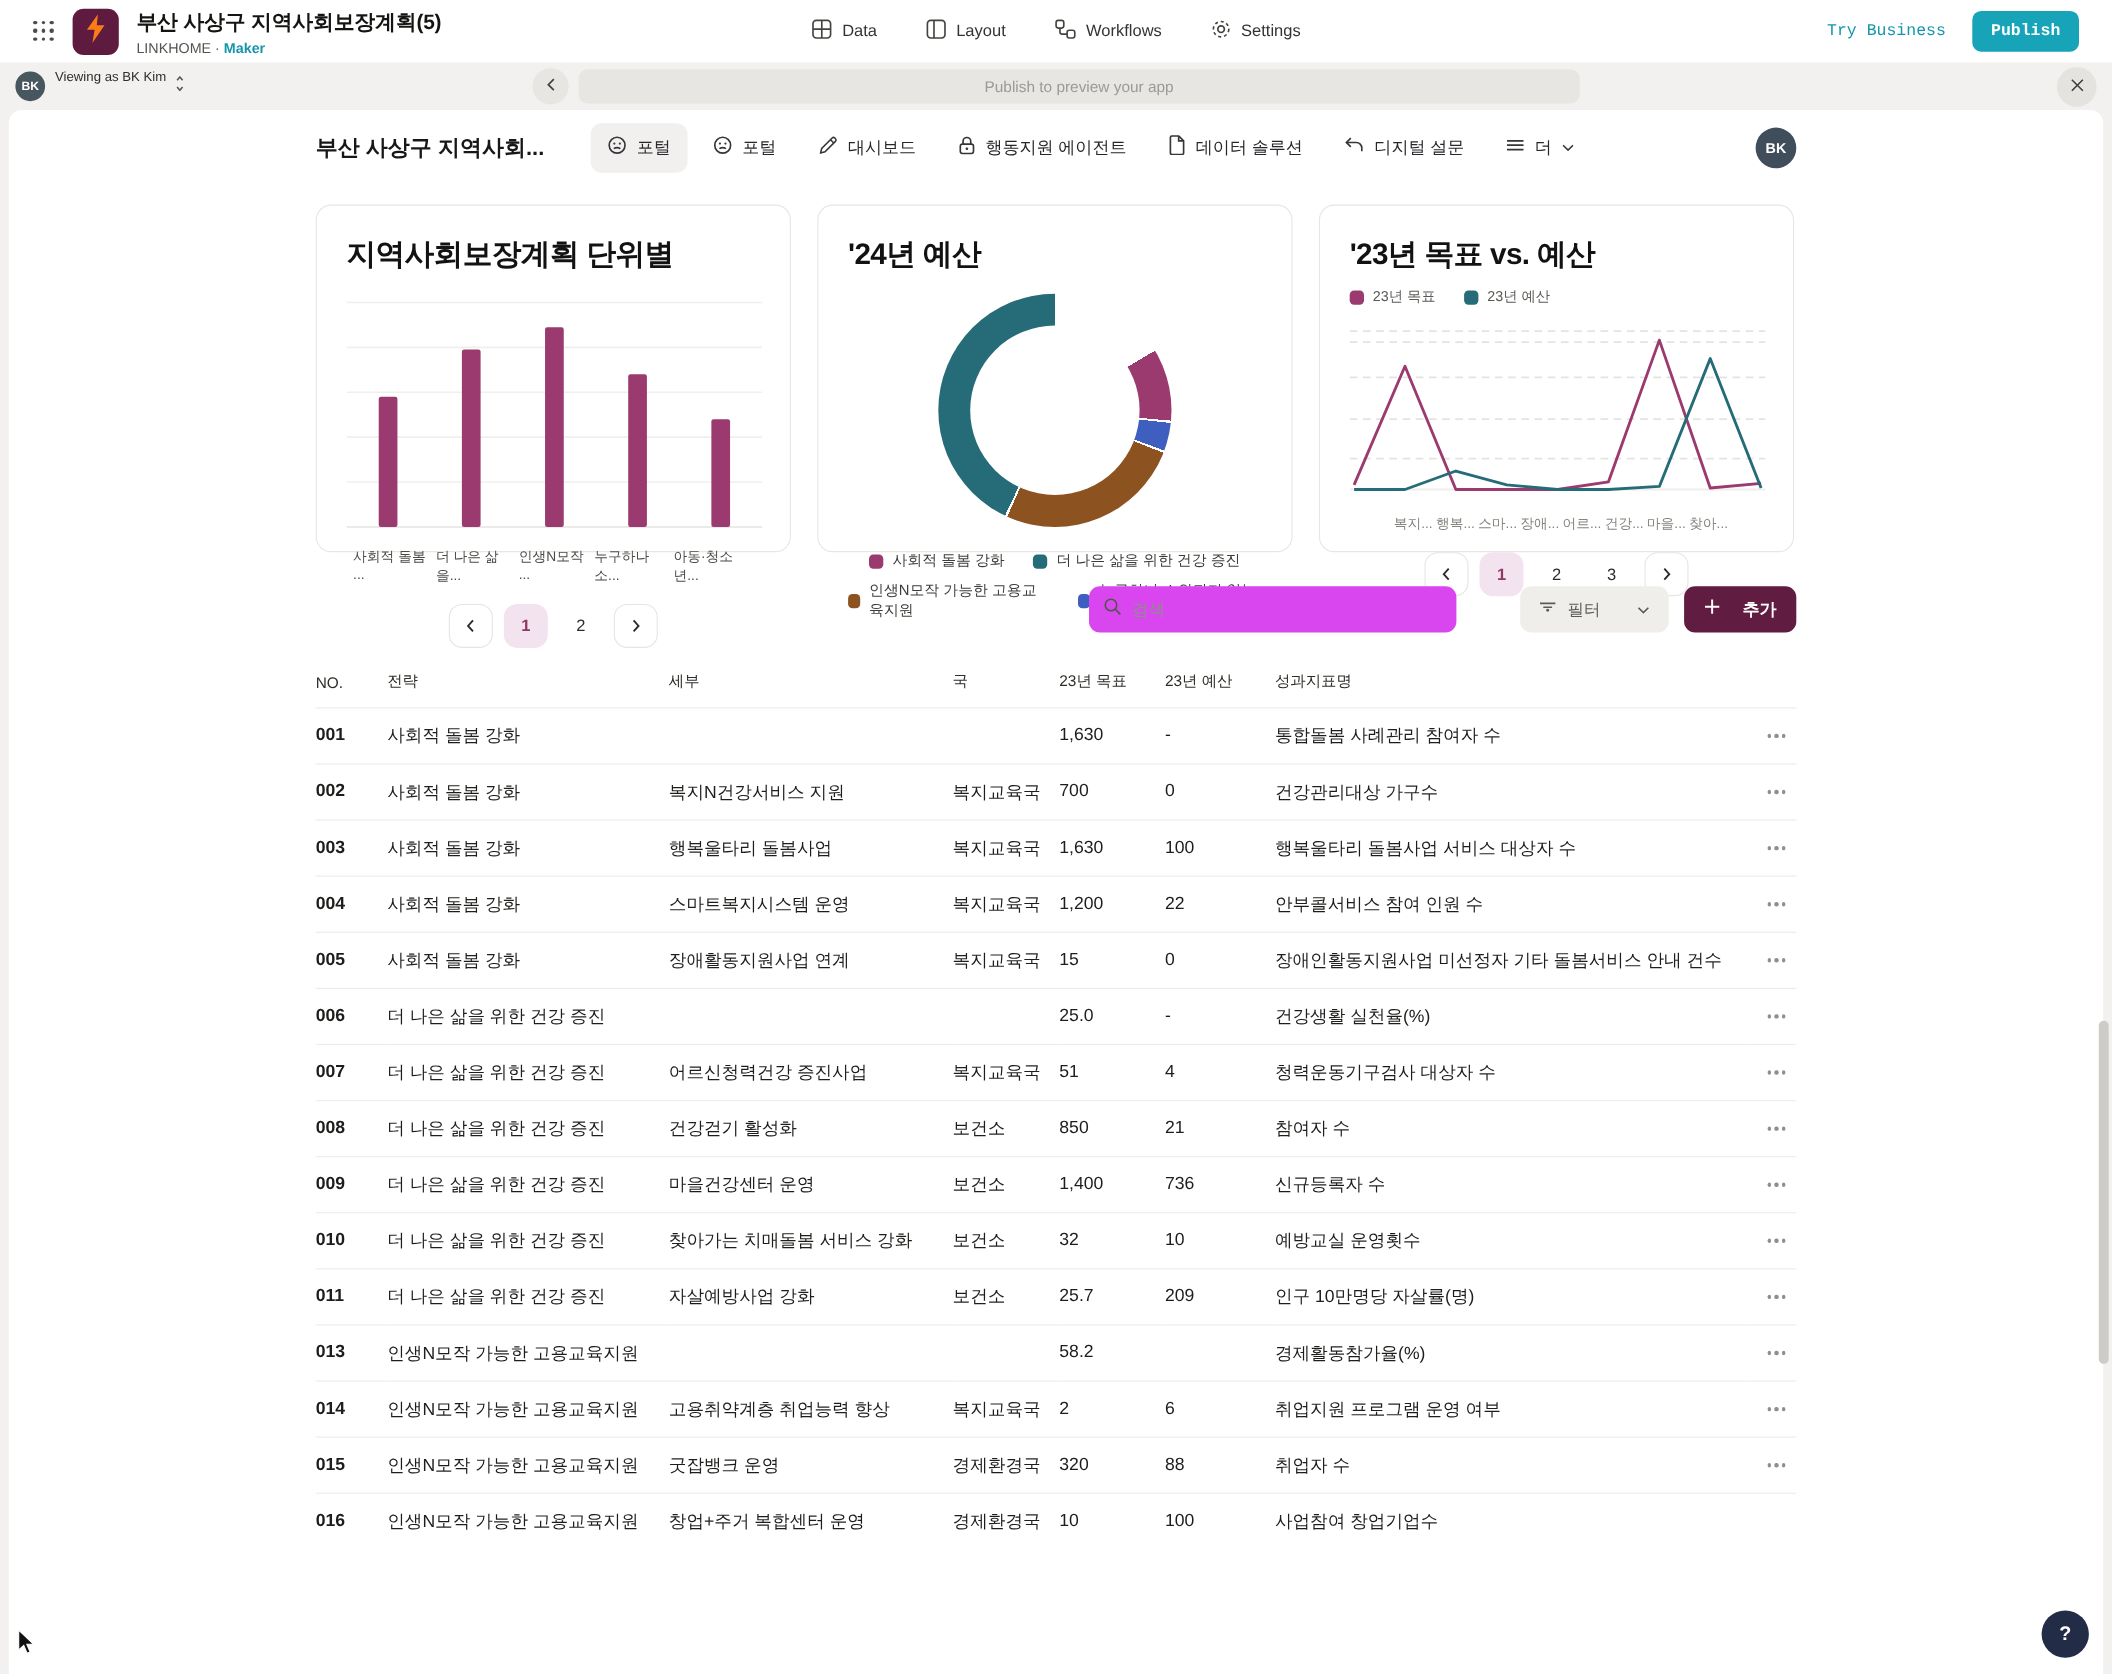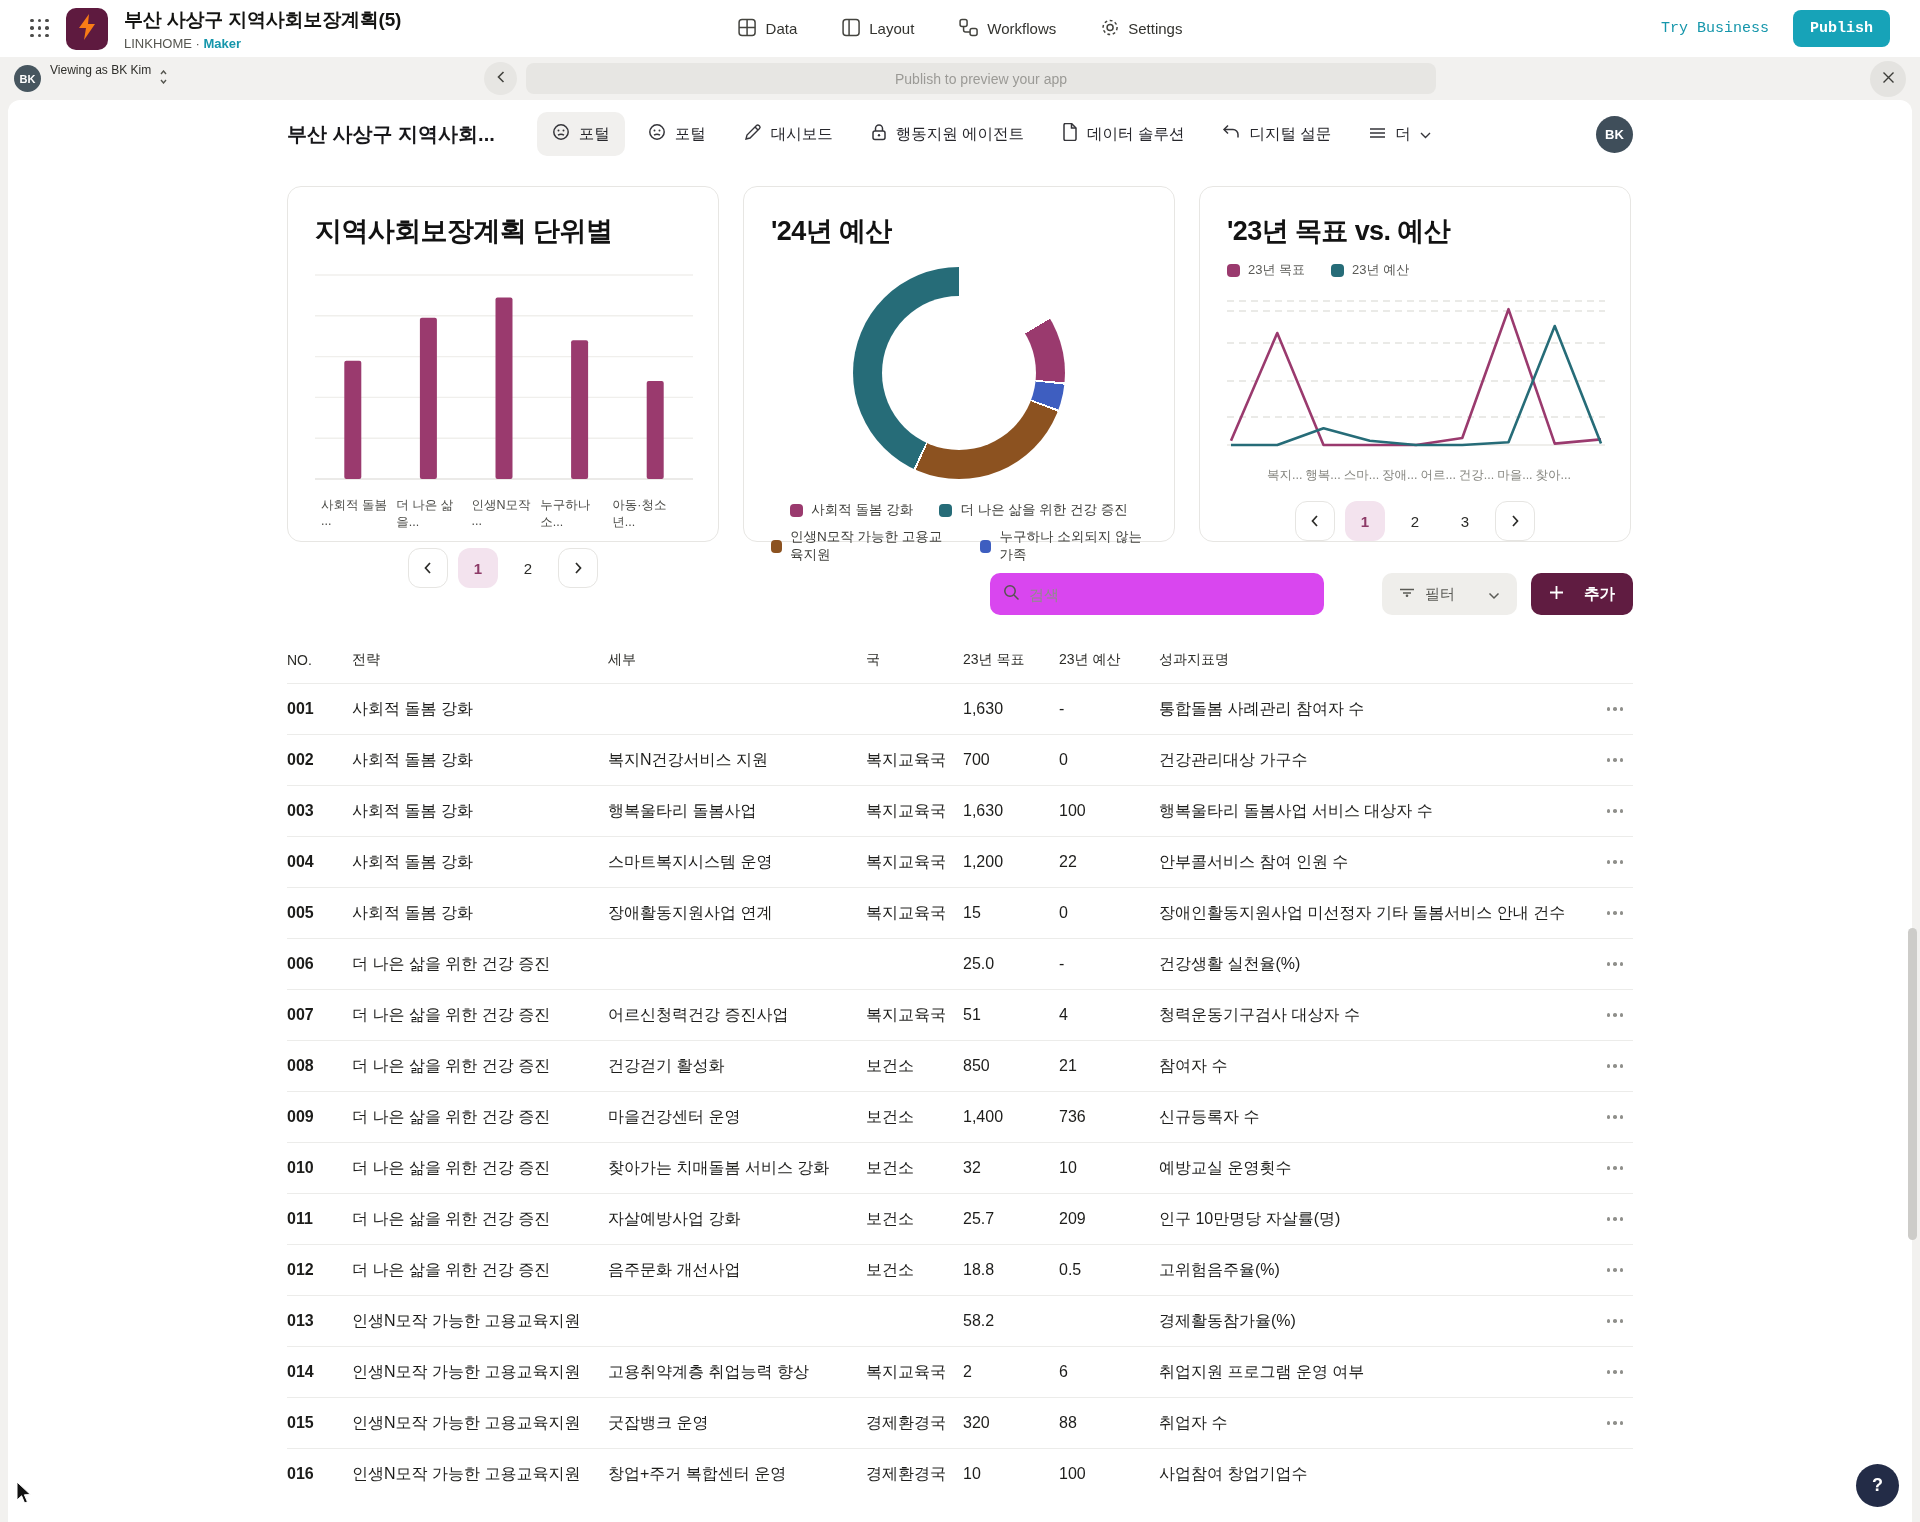--- a/index.html
+++ b/index.html
@@ -37,21 +37,21 @@
 
   .site-nav { height:68px; display:flex; align-items:center; }
   .site-title { font-size:20px; font-weight:bold; color:#17171a; white-space:nowrap; }
   .tabs { display:flex; align-items:center; gap:8px; margin-left:42px; }
   .tab { display:flex; align-items:center; gap:9px; padding:11px 15px; border-radius:10px; font-size:15.5px; color:#26262b; cursor:pointer; white-space:nowrap; }
   .tab.active { background:#f1f0ee; }
   .site-avatar { margin-left:auto; width:37px; height:37px; border-radius:50%; background:#3f4e5a; color:#fff; font-size:13px; font-weight:bold; display:flex; align-items:center; justify-content:center; cursor:pointer; }
 
   
   .cards { display:flex; gap:24px; margin-top:18px; }
-  .card { width:432px; height:356px; background:#fff; border:1px solid #e7e6e3; border-radius:14px; padding:26px 27px; }
+  .card { width:432px; height:316px; background:#fff; border:1px solid #e7e6e3; border-radius:14px; padding:26px 27px; }
   .card h2 { font-size:27px; font-weight:bold; color:#121212; letter-spacing:-0.6px; }
 
   .axis-labels { display:flex; justify-content:space-between; padding:0 6px; margin-top:8px; }
   .axis-labels span { font-size:12.5px; color:#4a4a46; }
   .pagination { display:flex; align-items:center; justify-content:center; gap:10px; margin-top:17px; }
   .pg-btn { width:40px; height:40px; border-radius:12px; border:1px solid #e6e5e2; background:#fff; display:flex; align-items:center; justify-content:center; cursor:pointer; }
   .pg-page { width:40px; height:40px; border-radius:12px; display:flex; align-items:center; justify-content:center; font-size:15px; color:#2b2b28; cursor:pointer; background:transparent; border:none; font-family:inherit; }
   .pg-page.active { background:#f3e3ee; color:#8d3a67; font-weight:bold; }
 
   
@@ -600,36 +600,20 @@
             <td>인구 10만명당 자살률(명)</td>
             <td>
               <div class="row-menu">
                 <i></i>
                 <i></i>
                 <i></i>
               </div>
             </td>
           </tr>
           <tr>
-            <td class="no">012</td>
-            <td>더 나은 삶을 위한 건강 증진</td>
-            <td>음주문화 개선사업</td>
-            <td>보건소</td>
-            <td>18.8</td>
-            <td>0.5</td>
-            <td>고위험음주율(%)</td>
-            <td>
-              <div class="row-menu">
-                <i></i>
-                <i></i>
-                <i></i>
-              </div>
-            </td>
-          </tr>
-          <tr>
             <td class="no">013</td>
             <td>인생N모작 가능한 고용교육지원</td>
             <td></td>
             <td></td>
             <td>58.2</td>
             <td></td>
             <td>경제활동참가율(%)</td>
             <td>
               <div class="row-menu">
                 <i></i>

